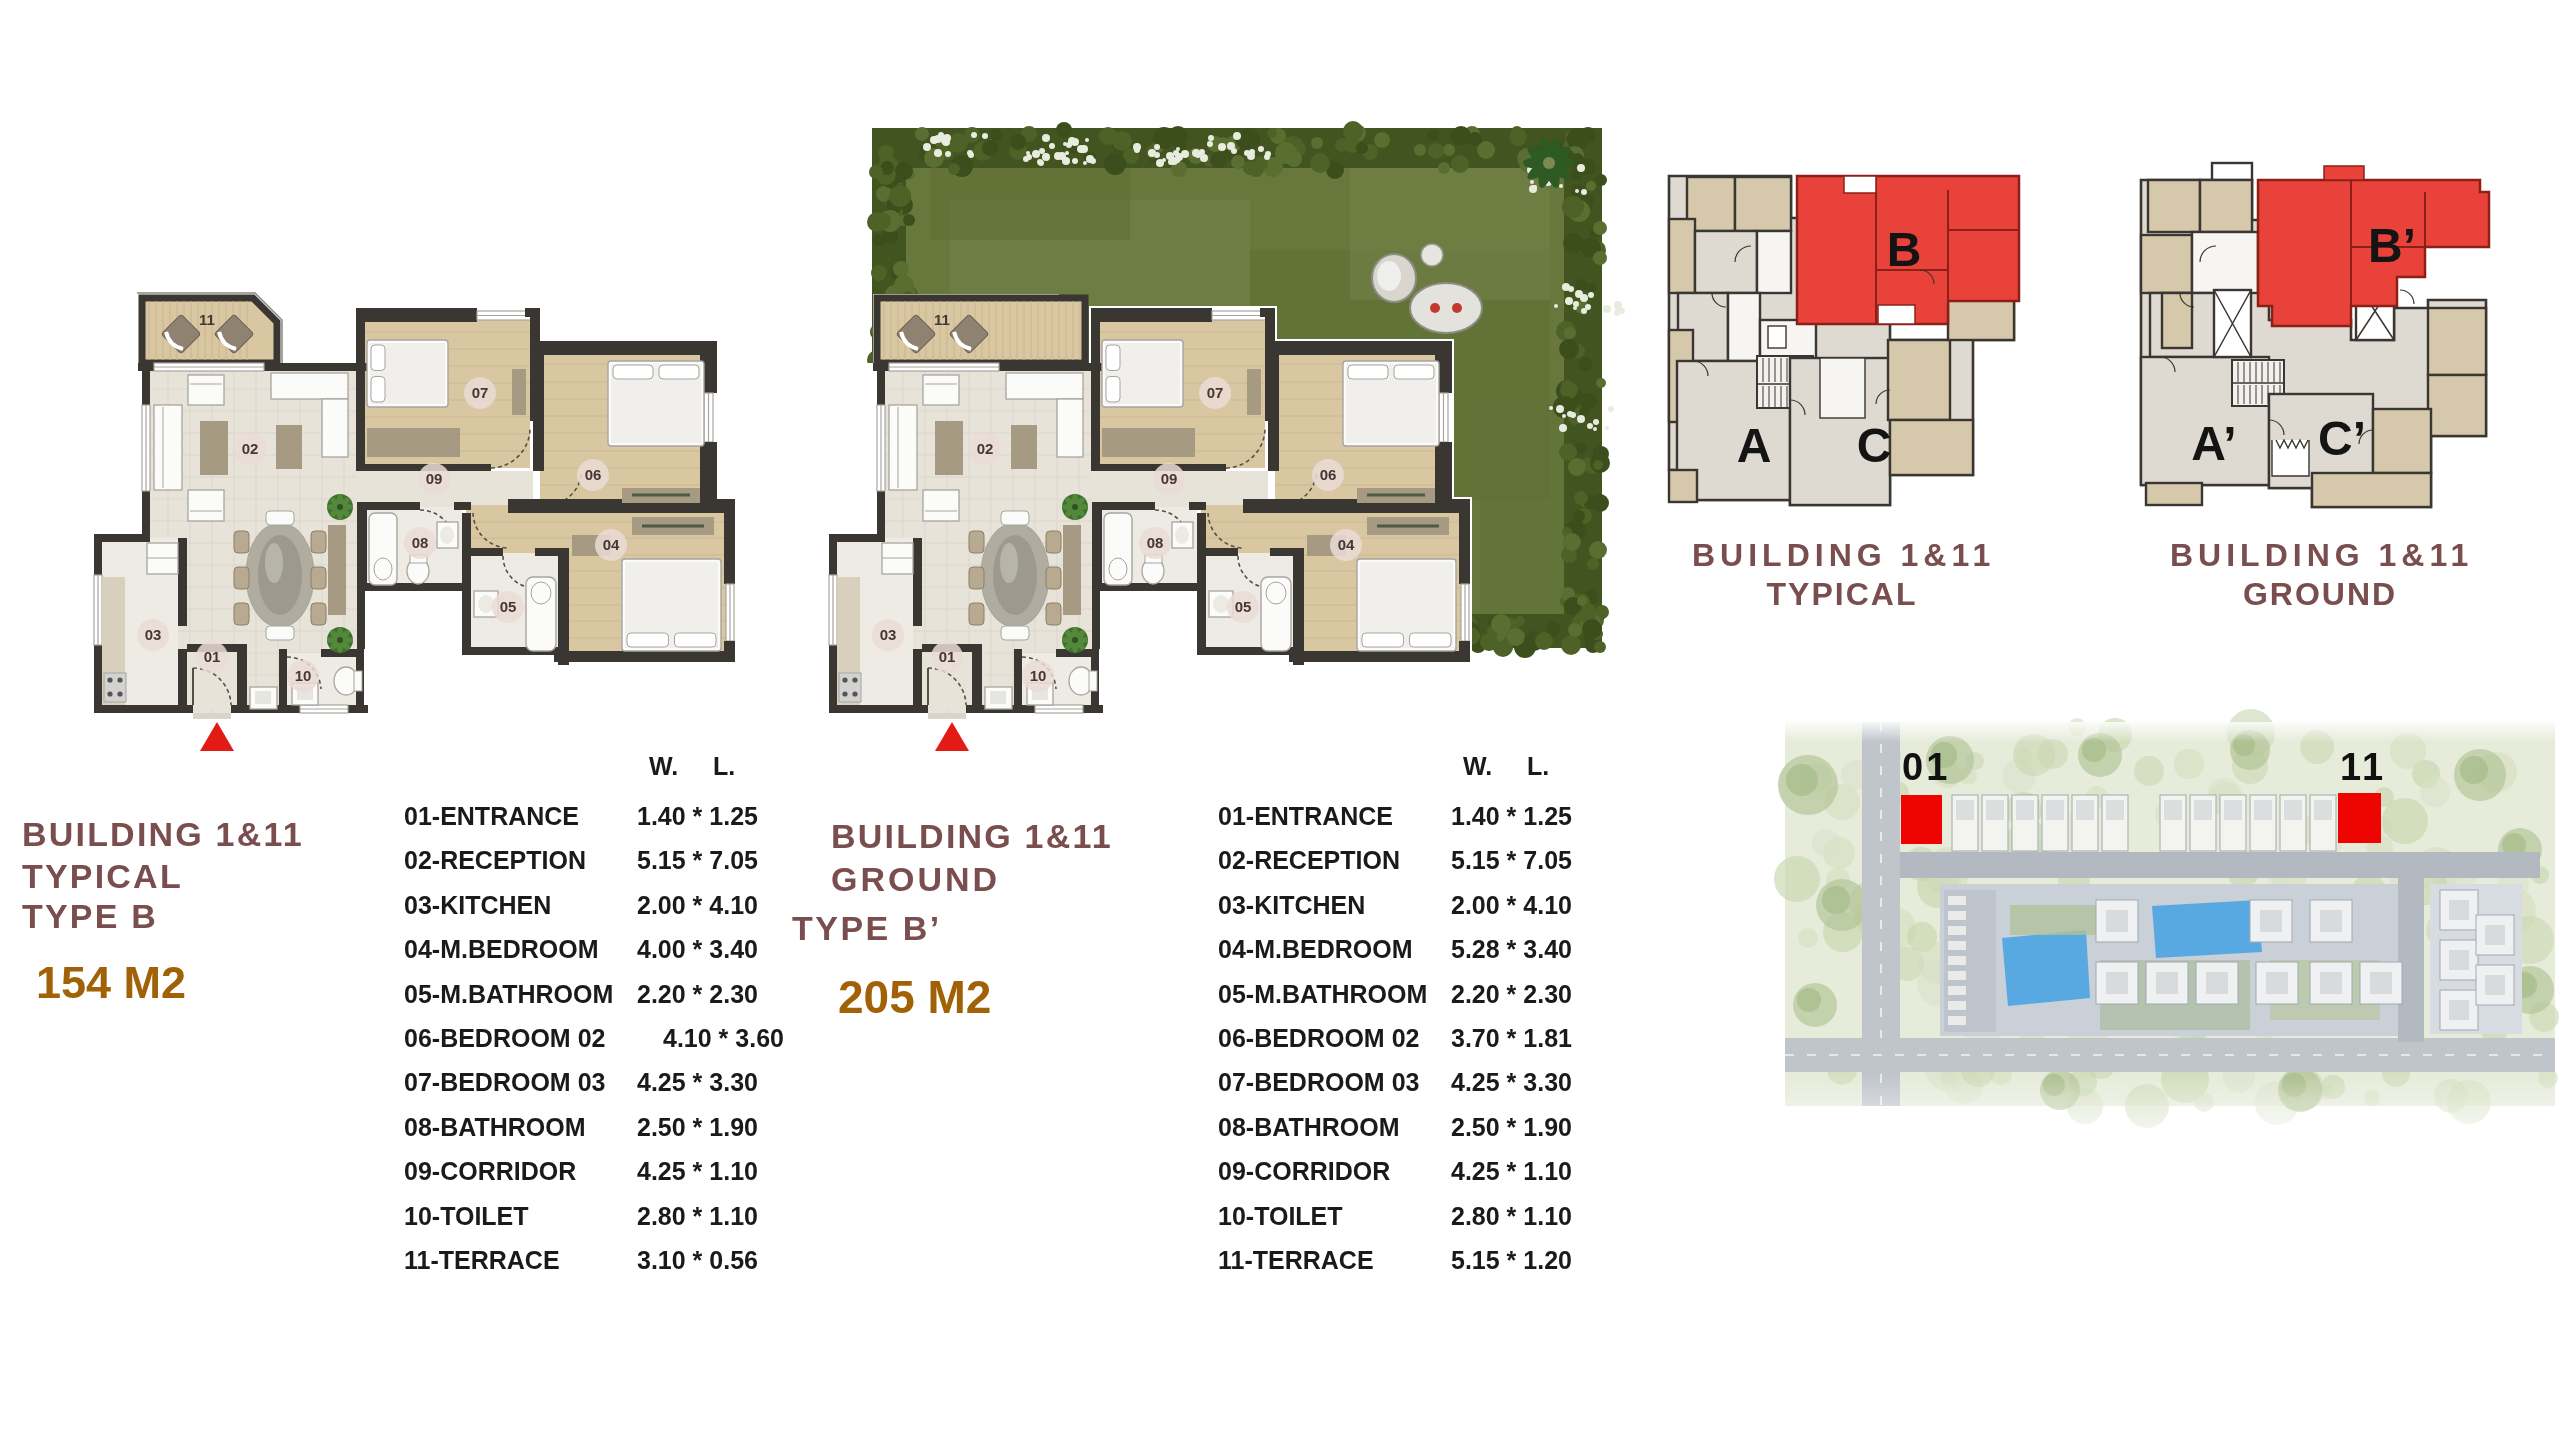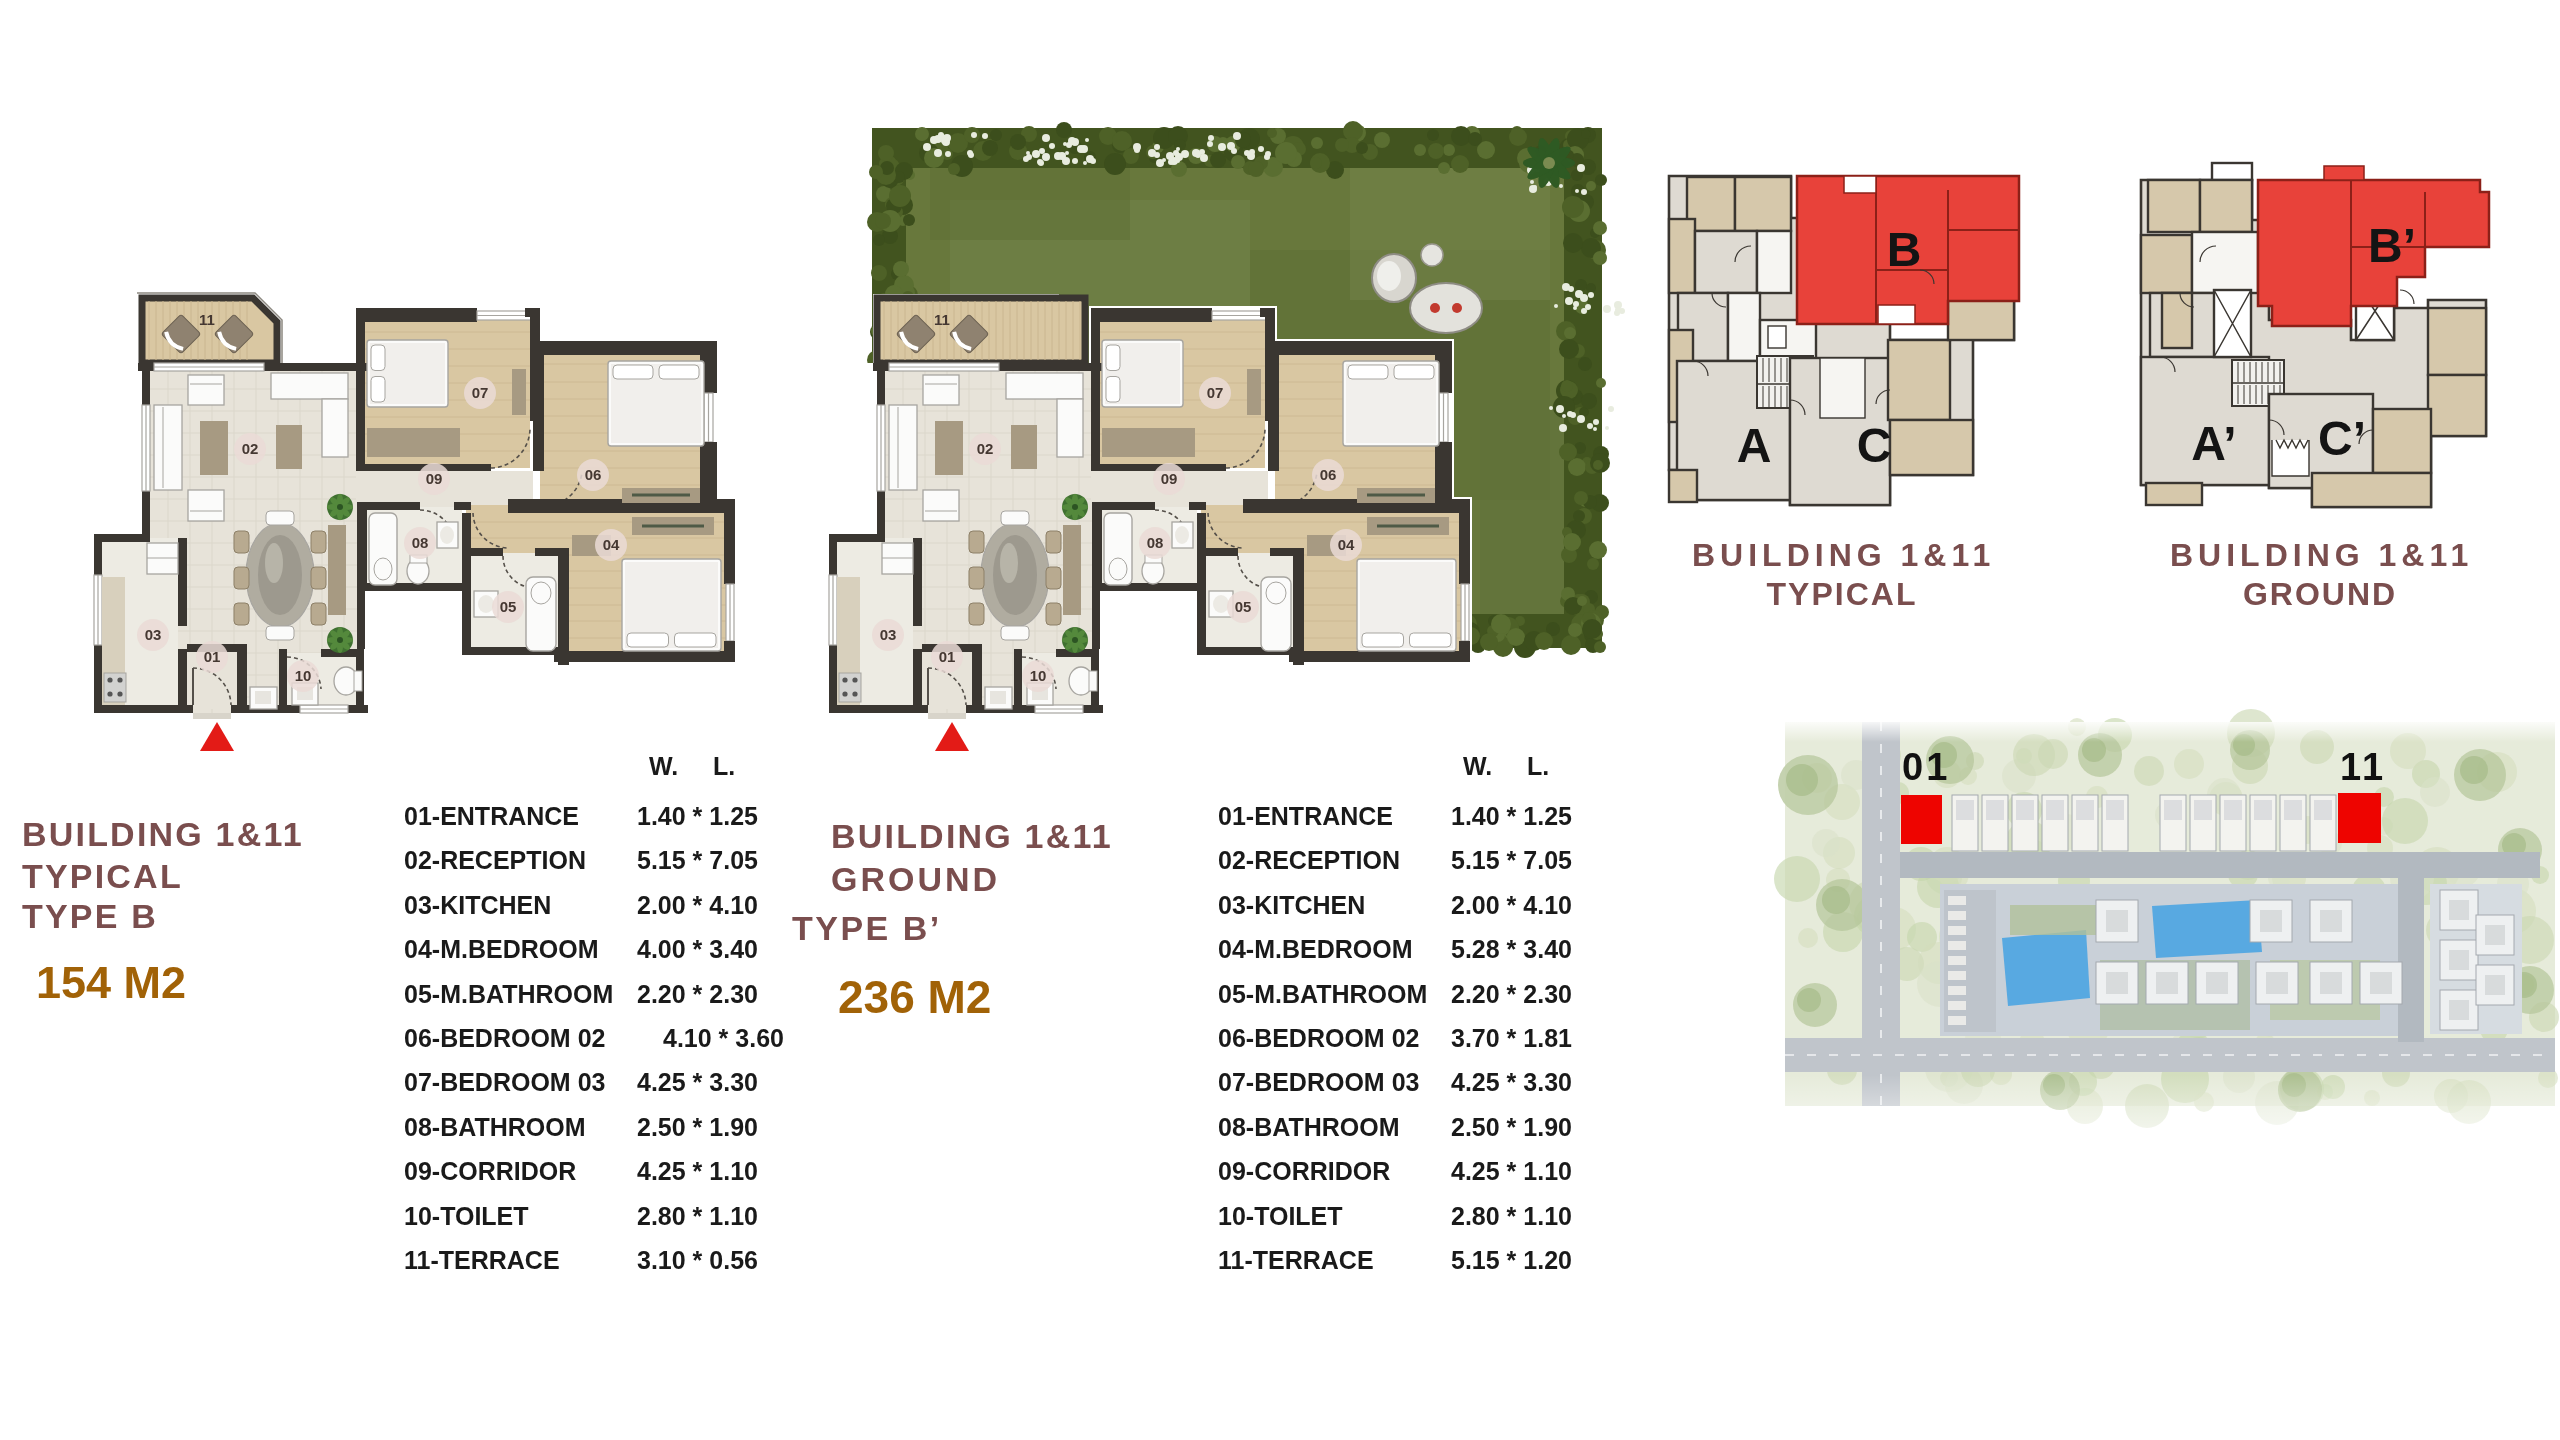--- a/index.html
+++ b/index.html
@@ -1598,21 +1598,21 @@
 <div class="hdr" style="left:22px;top:815px;">BUILDING 1&amp;11</div>
 <div class="hdr" style="left:22px;top:857px;">TYPICAL</div>
 <div class="hdr" style="left:22px;top:897px;">TYPE B</div>
 
 <div class="m2" style="left:36px;top:957px;">154 M2</div>
 
 <div class="hdr" style="left:831px;top:817px;">BUILDING 1&amp;11</div>
 <div class="hdr" style="left:831px;top:860px;letter-spacing:3px;">GROUND</div>
 <div class="hdr" style="left:792px;top:897px;letter-spacing:2.5px;margin-top:12px;">TYPE B’</div>
 
-<div class="m2" style="left:838px;top:970px;font-size:46px;">236 M2</div>
+<div class="m2" style="left:838px;top:970px;font-size:46px;">205 M2</div>
 
 <div style="position:absolute;left:0;top:0;">
 
 <div class="th" style="left:649px;top:752px;">W.</div>
 
 <div class="th" style="left:713px;top:752px;">L.</div>
 
 <div class="tr1" style="left:404px;top:802px;"><span class="tn">01-ENTRANCE</span></div>
 <div class="tr1" style="left:637px;top:802px;"><span class="td">1.40 * 1.25</span></div>
 

